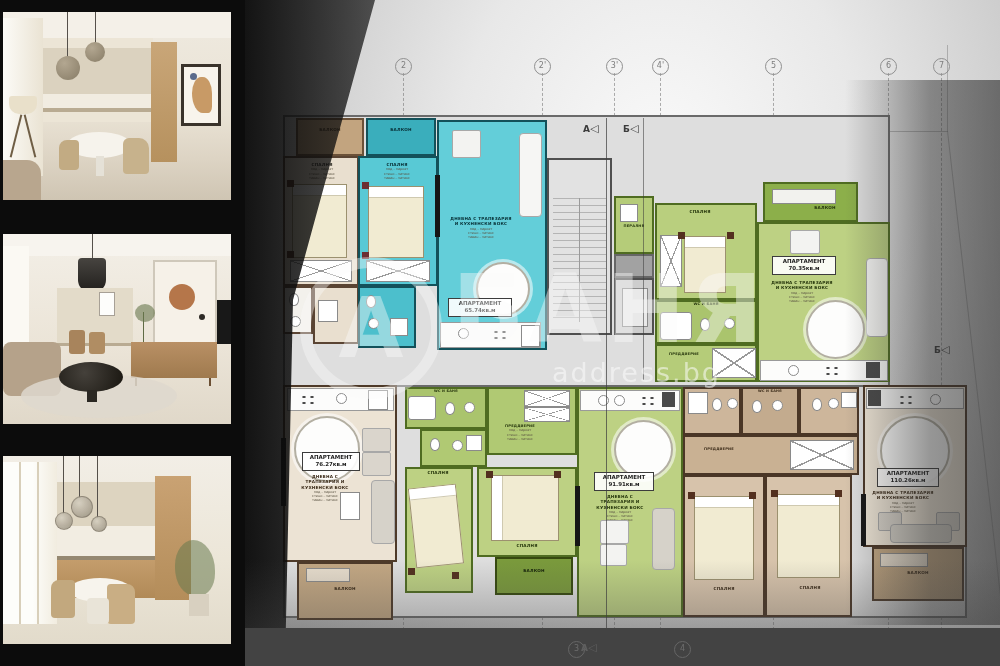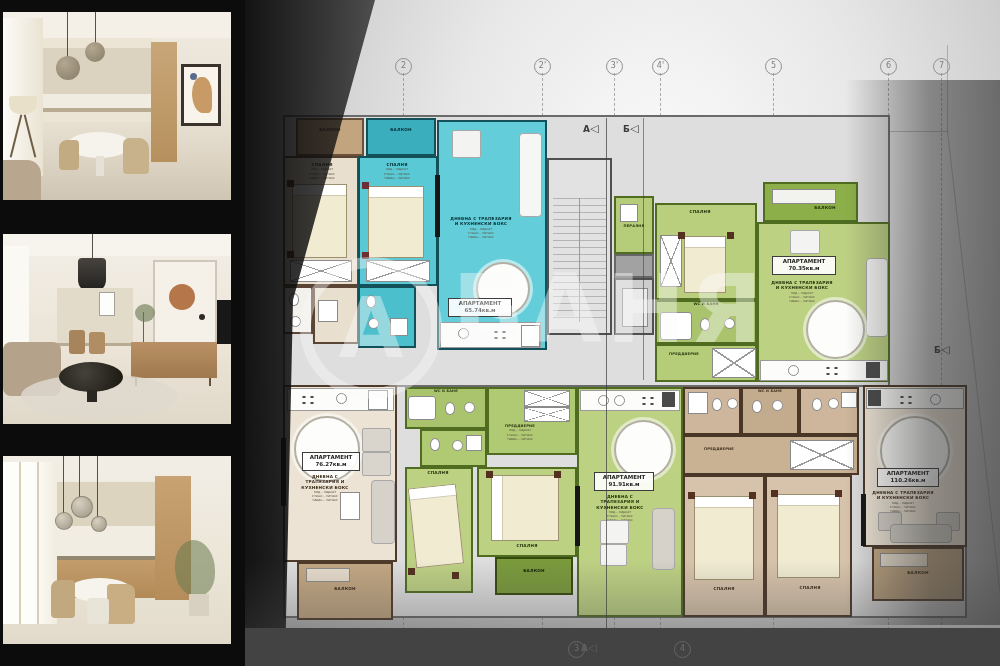--- a/index.html
+++ b/index.html
@@ -462,14 +462,15 @@
   <div class="gcirc dim" style="left:674px;top:641px;">4</div>
   <div class="marker" style="left:581px;top:641px;color:#5f5f5f;">
       <span>А</span>
       <span class="tri"></span>
     </div>
 
   <div class="abs wm" style="left:300px;top:257px;width:142px;height:142px;border:11px solid rgba(250,250,250,.4);border-radius:50%;text-align:center;">
     <div style="font-size:84px;font-weight:bold;line-height:120px;">А</div>
   </div>
   <div class="abs wm" style="left:452px;top:262px;font-size:95px;font-weight:bold;letter-spacing:4px;line-height:1;">БАНЯ</div>
+  <div class="abs" style="left:552px;top:357px;font-size:27px;letter-spacing:2px;color:rgba(252,252,252,.55);">address.bg</div>
 
 </div>
 
 </body></html>

